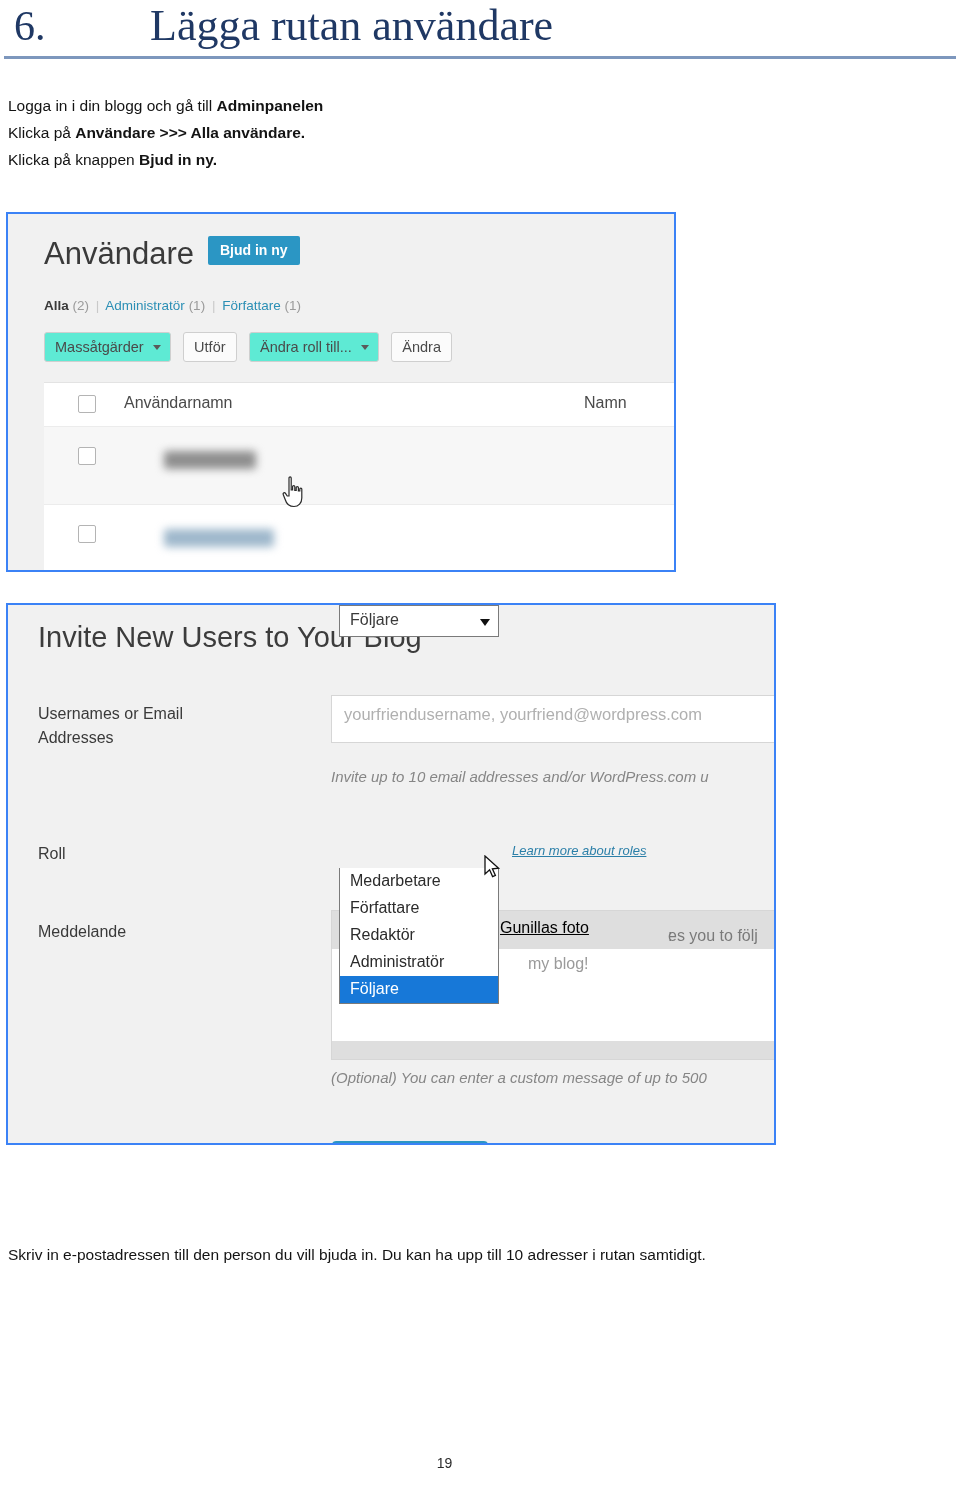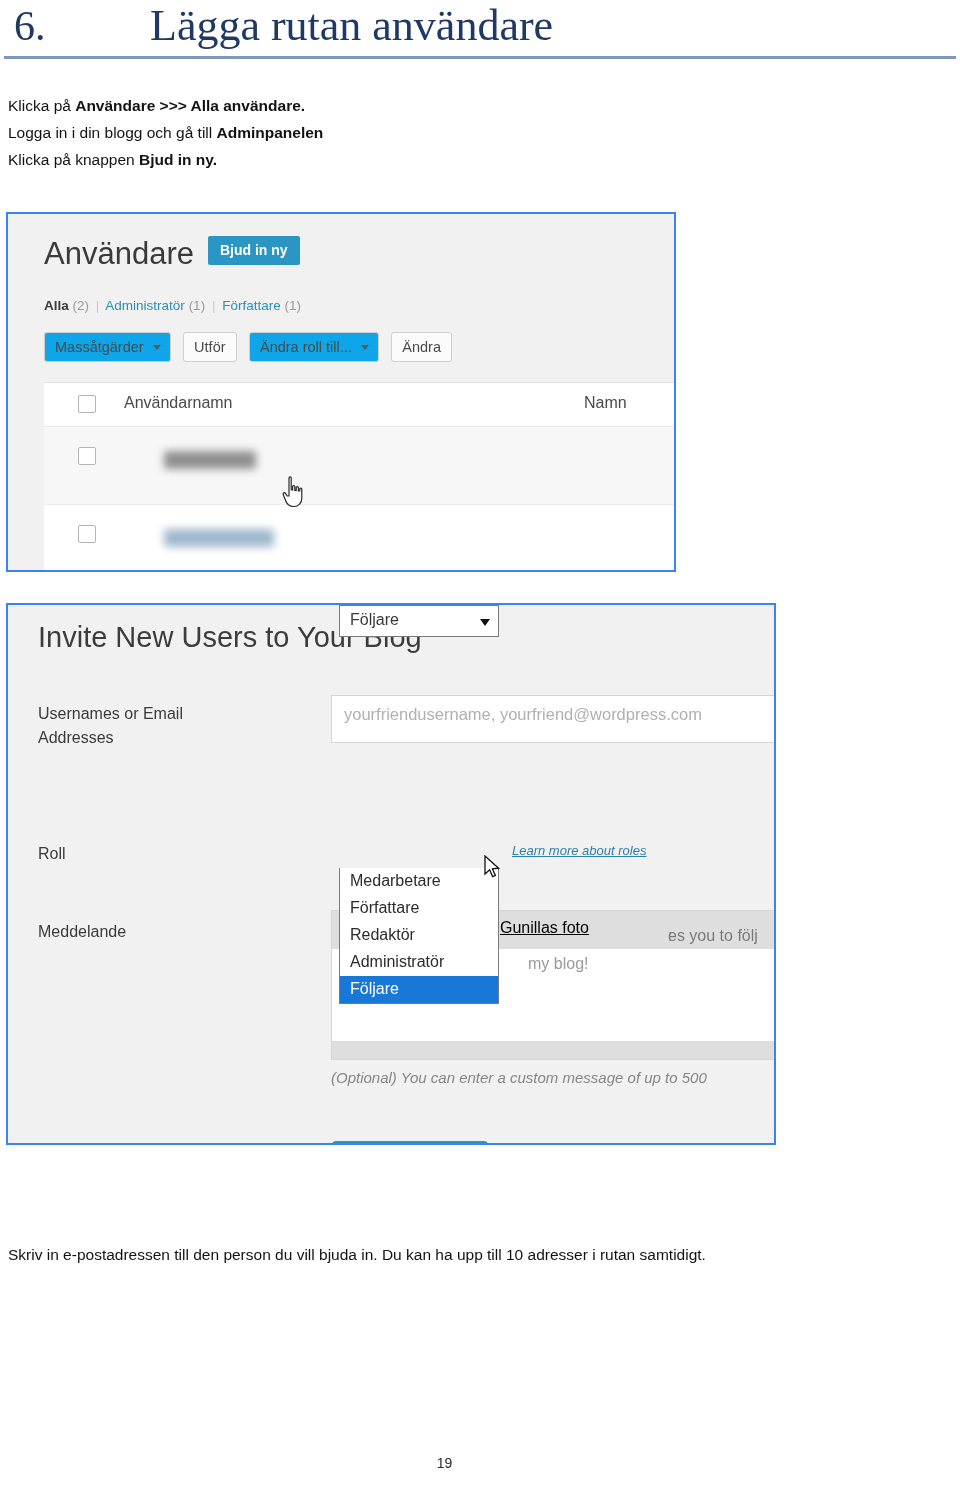--- a/index.html
+++ b/index.html
@@ -122,21 +122,21 @@
   .subsubsub .cnt { color: #9b9b9b; }
 
   .tablenav {
     position: absolute;
     left: 12px; top: 118px;
     white-space: nowrap;
   }
   .ctl {
     display: inline-block;
     border: 1px solid #cfcfcf;
-    background: #0ea5e9;
+    background: #5eead4;
     color: #4a4a4a;
     font-size: 14.5px;
     padding: 6px 10px;
     border-radius: 3px;
     margin-right: 8px;
     vertical-align: middle;
   }
   .ctl.select { padding-right: 26px; position: relative; }
   .ctl.select .caret {
     position: absolute;
@@ -381,24 +381,24 @@
 <body>
 
 <div class="doc-head">
   <div class="num">6.</div>
   <div class="title">Lägga rutan användare</div>
 </div>
 <div class="head-rule"></div>
 
 <div class="intro">
   <div>
-    <span>Klicka på </span><b>Användare &gt;&gt;&gt; Alla användare.</b>
+    <span>Logga in i din blogg och gå till </span><b>Adminpanelen</b>
   </div>
   <div>
-    <span>Logga in i din blogg och gå till </span><b>Adminpanelen</b>
+    <span>Klicka på </span><b>Användare &gt;&gt;&gt; Alla användare.</b>
   </div>
   <div>
     <span>Klicka på knappen </span><b>Bjud in ny.</b>
   </div>
 </div>
 
 <div class="shot" id="shot-users">
   <div class="inner">
 
     <div class="users-title-row">
@@ -459,20 +459,21 @@
     <div class="invite-h">Invite New Users to Your Blog</div>
 
     <div class="frow-label" id="lbl-users">
       <div>Usernames or Email</div>
       <div>Addresses</div>
     </div>
 
     <div class="email-input">
       <span>yourfriendusername, yourfriend@wordpress.com</span>
     </div>
+    <div class="hint" id="hint-users">Invite up to 10 email addresses and/or WordPress.com u</div>
 
     <div class="frow-label" id="lbl-roll">Roll</div>
 
     <div class="role-select">
       <span class="val">Följare</span>
       <span class="caret"></span>
     </div>
 
     <div class="role-menu">
       <div>Medarbetare</div>

